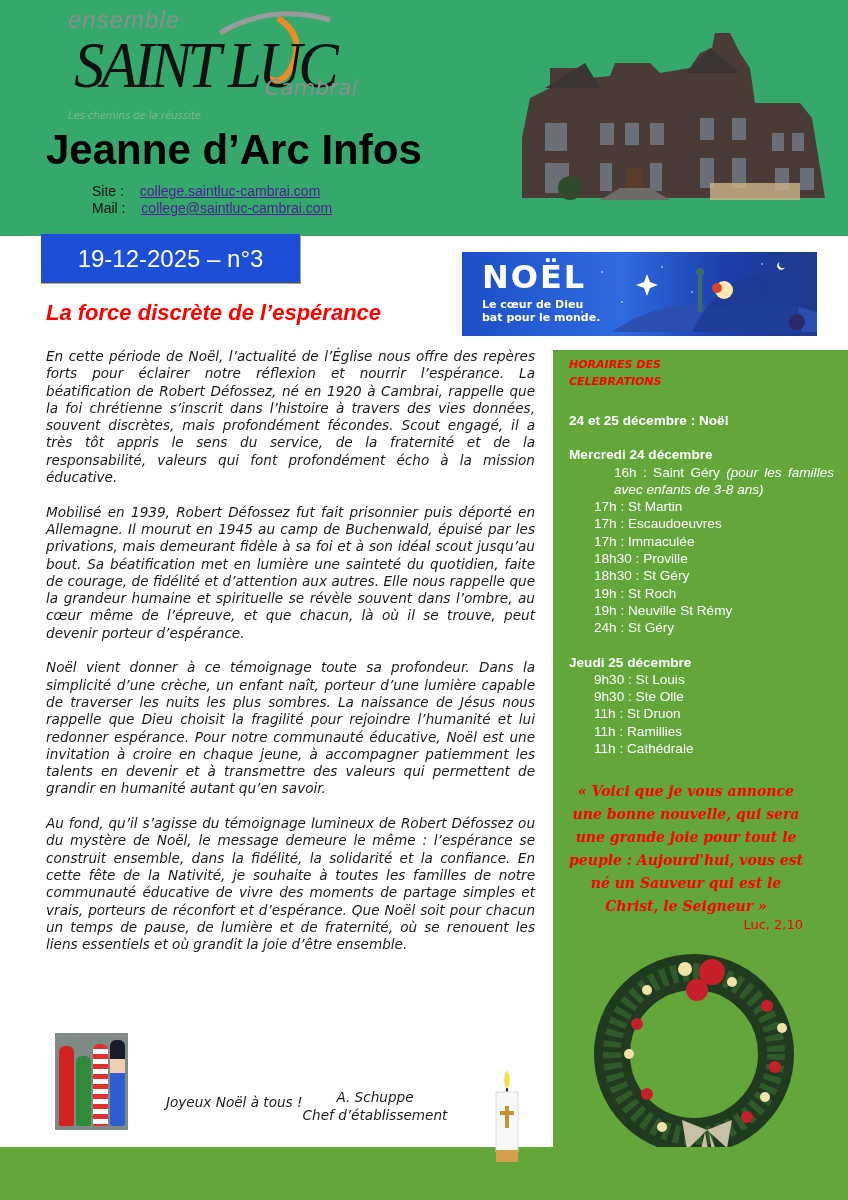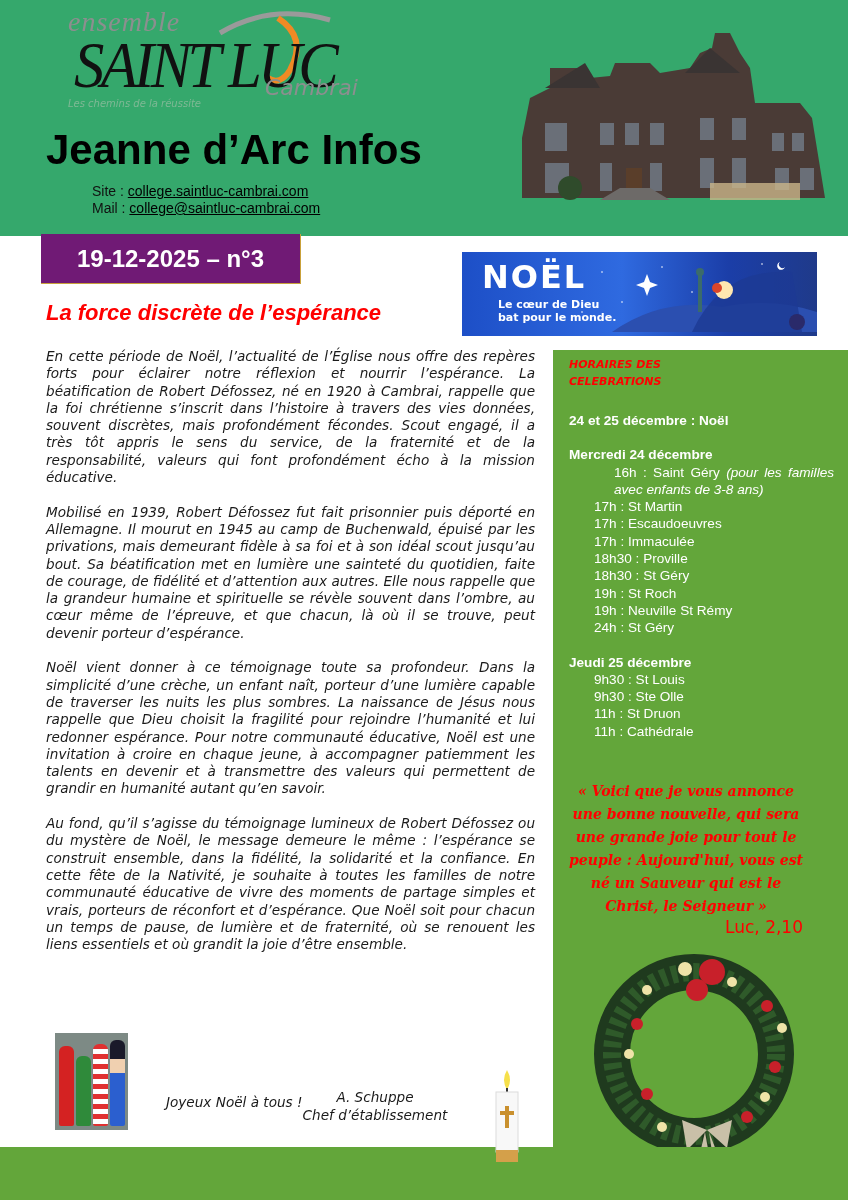--- a/index.html
+++ b/index.html
@@ -1,49 +1,49 @@
 <!DOCTYPE html>
 <html><head>
 <meta charset="utf-8">
 <style>
   html, body { margin:0; padding:0; }
   body { width:848px; height:1200px; position:relative; overflow:hidden; background:#ffffff; font-family:"DejaVu Sans", sans-serif; }
   .header { position:absolute; left:0; top:0; width:848px; height:236px; background:#35a86c; }
   .logo { position:absolute; left:60px; top:6px; width:330px; height:105px; }
-  .logo .ens { position:absolute; left:8px; top:0; font-family:Liberation Serif, serif; font-style:italic; font-size:28px; color:#8c8f8f; letter-spacing:1px; }
+  .logo .ens { position:absolute; left:8px; top:0; font-family:Liberation Sans, sans-serif; font-style:italic; font-size:24px; color:#8c8f8f; letter-spacing:1px; }
   .logo .main { position:absolute; left:14px; top:26px; font-family:"Liberation Serif", serif; font-style:italic; font-size:66px; color:#111; letter-spacing:-4px; transform:scaleX(0.92); transform-origin:left; line-height:1; }
-  .logo .tag { position:absolute; left:8px; top:92px; font-size:10px; font-style:italic; color:#7fb895; }
+  .logo .tag { position:absolute; left:8px; top:104px; font-size:10px; font-style:italic; color:#7fb895; }
   .logo .city { position:absolute; left:205px; top:69px; font-size:22px; font-style:italic; color:#8c8f8f; }
   .logo svg { position:absolute; left:120px; top:2px; }
   .title { position:absolute; left:46px; top:126px; font-family:"Liberation Sans", sans-serif; font-weight:bold; font-size:42px; color:#000; white-space:nowrap; }
   .contacts { position:absolute; left:92px; top:183px; font-family:"Liberation Sans", sans-serif; font-size:14px; color:#111; line-height:17px; }
-  .contacts a { color:#000000; text-decoration:underline; }
+  .contacts a { color:#4c1d95; text-decoration:underline;margin-left:12px; }
   .building { position:absolute; left:500px; top:28px; width:336px; height:172px; }
-  .badge { position:absolute; left:41px; top:234px; width:259px; height:49px; background:#701a75; border-bottom:1px solid #c9a13a; border-right:1px solid #c9a13a; color:#fff; font-family:"Liberation Sans", sans-serif; font-weight:bold; font-size:24px; display:flex; align-items:center; justify-content:center; }
+  .badge { position:absolute; left:41px; top:234px; width:259px; height:49px; background:#1d4ed8; border-bottom:1px solid #c9a13a; border-right:1px solid #c9a13a; color:#fff; font-family:"Liberation Sans", sans-serif; font-weight:normal; font-size:24px; display:flex; align-items:center; justify-content:center; }
   .headline { position:absolute; left:46px; top:300px; font-family:"Liberation Sans", sans-serif; font-weight:bold; font-style:italic; font-size:22px; color:#ff0000; white-space:nowrap; }
   .noel-banner { position:absolute; left:462px; top:252px; width:355px; height:84px; background:linear-gradient(90deg,#1d4fc7 0%,#2f6ae0 45%,#1b3ea8 75%,#1f3a8a 100%); overflow:hidden; }
   .noel-banner .big { position:absolute; left:20px; top:6px; color:#fff; font-family:"DejaVu Sans", sans-serif; font-weight:bold; font-size:32px; letter-spacing:2px; }
-  .noel-banner .sub { position:absolute; left:36px; top:46px; color:#fff; font-family:"DejaVu Sans", sans-serif; font-size:11px; line-height:13px; font-weight:bold; }
+  .noel-banner .sub { position:absolute; left:20px; top:46px; color:#fff; font-family:"DejaVu Sans", sans-serif; font-size:11px; line-height:13px; font-weight:bold; }
   .article { position:absolute; left:46px; top:348px; width:489px; font-family:"DejaVu Sans", sans-serif; font-style:italic; font-size:13.6px; line-height:17.3px; color:#1a1a1a; text-align:justify; }
   .article p { margin:0 0 17.3px 0; }
   .greeting { position:absolute; left:166px; top:1050px; font-family:"DejaVu Sans", sans-serif; font-style:italic; font-size:13.6px; color:#1a1a1a;margin-top:44px; }
   .signature { position:absolute; left:290px; top:1088px; width:170px; text-align:center; font-family:"DejaVu Sans", sans-serif; font-style:italic; font-size:13.6px; line-height:18px; color:#1a1a1a; }
   .santa { position:absolute; left:55px; top:1033px; width:73px; height:97px; background:#7d8a85; overflow:hidden; }
   .santa .fig { position:absolute; bottom:4px; width:15px; border-radius:6px 6px 2px 2px; }
   .candle { position:absolute; left:494px; top:1068px; width:26px; height:96px; }
   .sidebar { position:absolute; left:553px; top:350px; width:295px; height:850px; background:#63a63a; }
   .bottom-band { position:absolute; left:0; top:1147px; width:848px; height:53px; background:#63a63a; }
   .sb-title { position:absolute; left:16px; top:6px; font-family:"DejaVu Sans", sans-serif; font-weight:bold; font-style:italic; font-size:11px; line-height:17px; color:#ff0000; }
   .sb-body { position:absolute; left:16px; top:62px; width:265px; font-family:Liberation Sans, sans-serif; font-size:13.6px; line-height:17.3px; color:#fff; }
   .sb-body .head { font-weight:bold; }
   .sb-body .item { padding-left:25px; }
   .sb-body .gap { height:17px; }
   .sb-body .first-item { padding-left:45px; text-align:justify; }
   .quote { position:absolute; left:10px; top:430px; width:246px; text-align:center; font-family:"DejaVu Serif", serif; font-style:italic; font-weight:bold; font-size:14px; line-height:23px; color:#ff0000; }
-  .quote-ref { position:absolute; left:155px; top:567px; width:95px; text-align:right; font-family:"DejaVu Sans", sans-serif; font-size:17px; color:#ff0000; }
+  .quote-ref { position:absolute; left:155px; top:567px; width:95px; text-align:right; font-family:"DejaVu Sans", sans-serif; font-size:13px; color:#ff0000; }
   .wreath { position:absolute; left:34px; top:592px; width:214px; height:234px; }
 </style>
 </head>
 <body>
 
 <div class="header">
   <div class="logo">
     <svg width="170" height="90" viewBox="0 0 170 90">
       <path d="M40 25 Q 90 -5 150 12" stroke="#9a9a9a" stroke-width="5" fill="none"></path>
       <path d="M98 10 Q 128 30 110 62 Q 100 78 88 70" stroke="#f08a24" stroke-width="6" fill="none"></path>
@@ -156,20 +156,21 @@
     <div class="item">18h30 : Proville</div>
     <div class="item">18h30 : St Géry</div>
     <div class="item">19h : St Roch</div>
     <div class="item">19h : Neuville St Rémy</div>
     <div class="item">24h : St Géry</div>
     <div class="gap"></div>
     <div class="head">Jeudi 25 décembre</div>
     <div class="item">9h30 : St Louis</div>
     <div class="item">9h30 : Ste Olle</div>
     <div class="item">11h : St Druon</div>
+    <div class="item">11h : Ramillies</div>
     <div class="item">11h : Cathédrale</div>
   </div>
   <div class="quote">« Voici que je vous annonce une bonne nouvelle, qui sera une grande joie pour tout le peuple : Aujourd'hui, vous est né un Sauveur qui est le Christ, le Seigneur »</div>
   <div class="quote-ref">Luc, 2,10</div>
   <svg class="wreath" viewBox="0 0 214 234">
     <circle cx="107" cy="112" r="82" fill="none" stroke="#1f3a1e" stroke-width="36"></circle>
     <circle cx="107" cy="112" r="82" fill="none" stroke="#2f5a2a" stroke-width="18" stroke-dasharray="6 5"></circle>
     <g fill="#c8202a">
       <circle cx="125" cy="30" r="13"></circle>
         <circle cx="110" cy="48" r="11"></circle>

